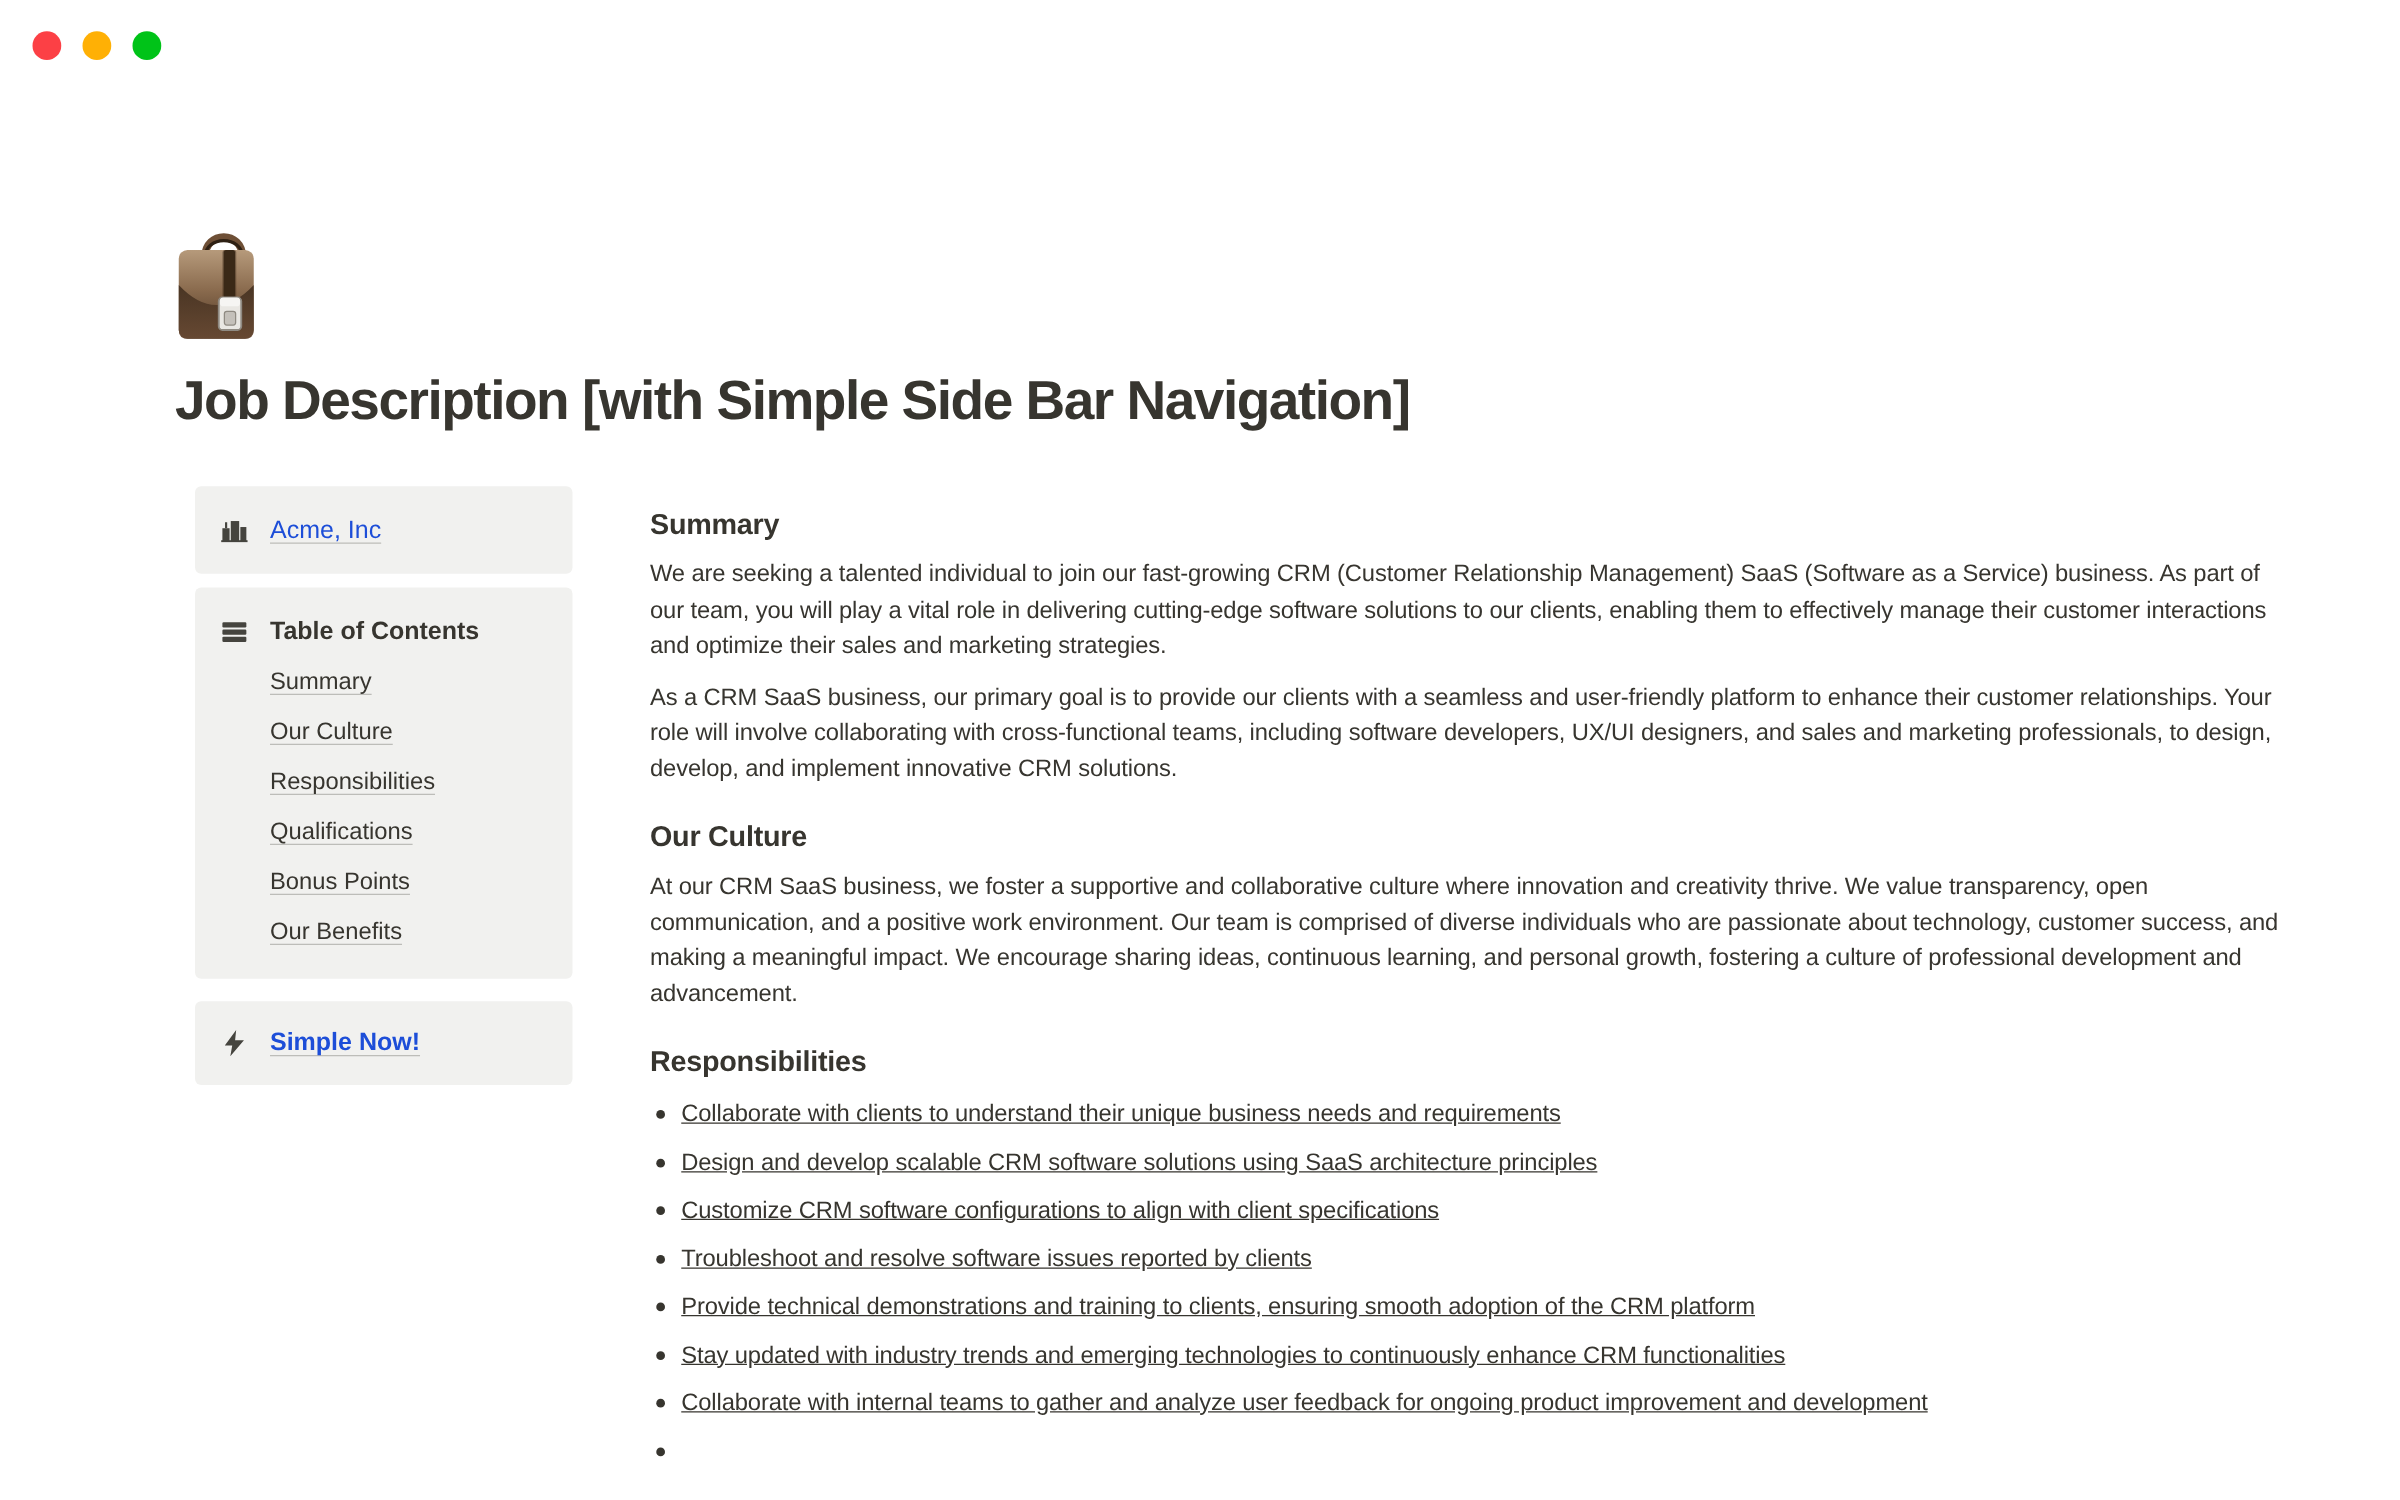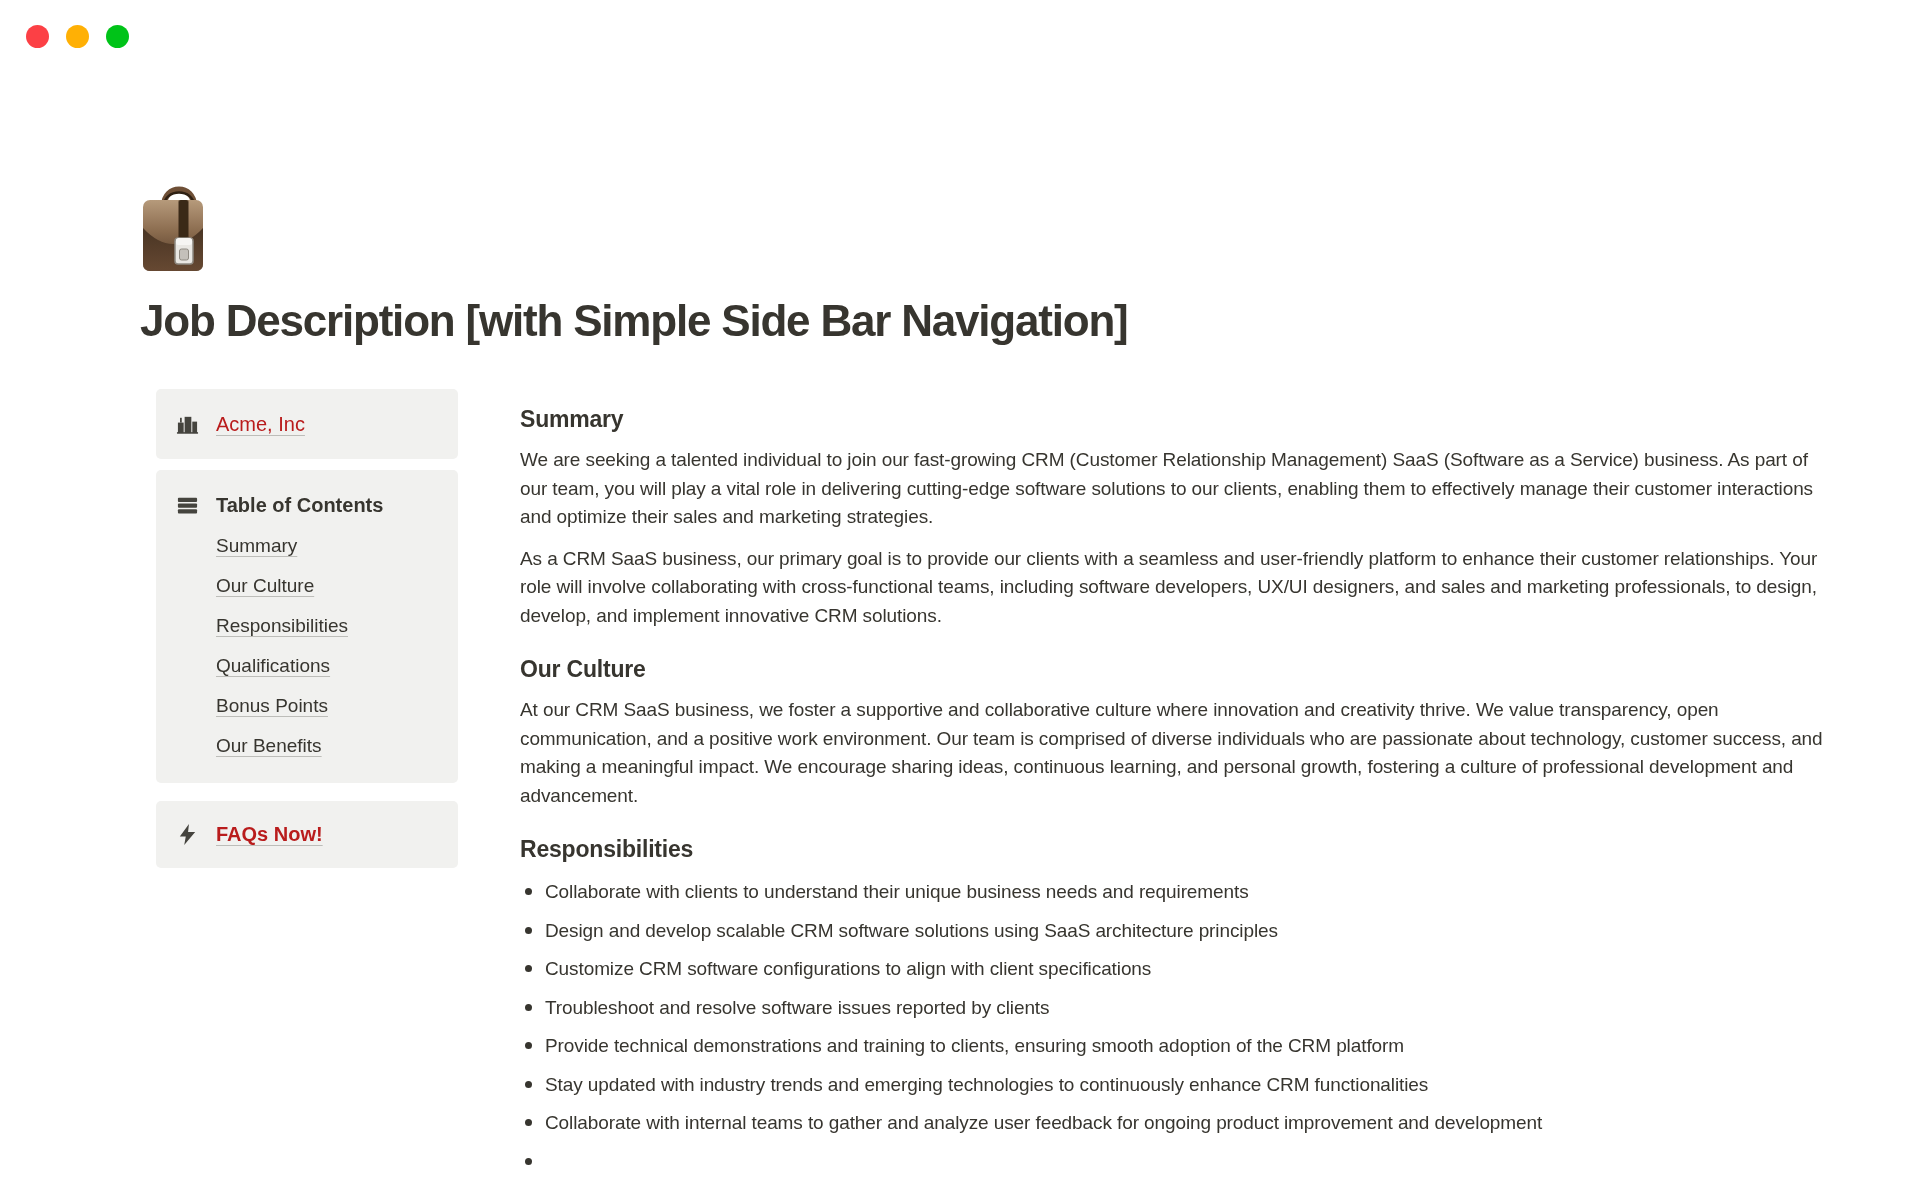--- a/index.html
+++ b/index.html
@@ -51,21 +51,21 @@
   .block-company { height: 70px; }
   .block-company .block-row { height: 70px; }
   .block-toc { margin-top: 11px; padding: 24px 37px 26px 20px; }
   .block-apply { margin-top: 18px; height: 67px; }
   .block-apply .block-row { height: 67px; }
 
   .side-icon { width: 23px; height: 23px; flex: none; display: block; }
   .side-icon svg { display: block; width: 100%; height: 100%; }
 
   .side-link {
-    font-size: 20px; color: #b91c1c; cursor: pointer;
+    font-size: 20px; color: #1d4ed8; cursor: pointer;
     text-decoration: underline;
     text-decoration-color: rgba(55,53,47,0.28);
     text-decoration-thickness: 1px;
     text-underline-offset: 4px;
     text-align: center;
   }
   .weight-500 { font-weight: 500; }
   .weight-700 { font-weight: 700; }
   .toc-heading { font-size: 20px; font-weight: 700; }
   .toc-links { margin: 17px 0 0 40px; }
@@ -88,21 +88,21 @@
     font-size: 19px; line-height: 28.5px; letter-spacing: -0.1px;
   }
   .main h2 {
     font-size: 23px; line-height: 30px; font-weight: 700;
     margin: 24px 0 12px 0; letter-spacing: -0.2px;
   }
   .main section:first-child h2 { margin-top: 0; }
   .main p { margin: 0 0 13px 0; }
   .main ul { list-style: none; margin: 14px 0 0 0; padding: 0; }
   .main li {
-    position: relative; padding-left: 25px; margin-bottom: 10px;
+    position: relative; padding-left: 25px; margin-bottom: 10px; text-decoration: underline;
   }
   .main li .bullet-dot {
     position: absolute; left: 5px; top: 10px;
     width: 7px; height: 7px; border-radius: 50%;
     background: #37352f;
   }
 </style>
 </head>
 <body>
 
@@ -186,21 +186,21 @@
         </div>
       </div>
 
       <div class="side-block block-apply">
         <div class="block-row">
           <span class="side-icon">
             <svg viewBox="0 0 24 24" xmlns="http://www.w3.org/2000/svg" fill="#45443e">
               <path d="M13.5 1 L4 14 H10.2 L8.6 23 L20 9.5 H12.6 Z"></path>
             </svg>
           </span>
-          <span class="side-link weight-700">FAQs Now!</span>
+          <span class="side-link weight-700">Simple Now!</span>
         </div>
       </div>
 
     </div>
 
     <div class="main">
 
       <section>
         <h2>Summary</h2>
         <p>We are seeking a talented individual to join our fast-growing CRM (Customer Relationship Management) SaaS (Software as a Service) business. As part of our team, you will play a vital role in delivering cutting-edge software solutions to our clients, enabling them to effectively manage their customer interactions and optimize their sales and marketing strategies.</p>

